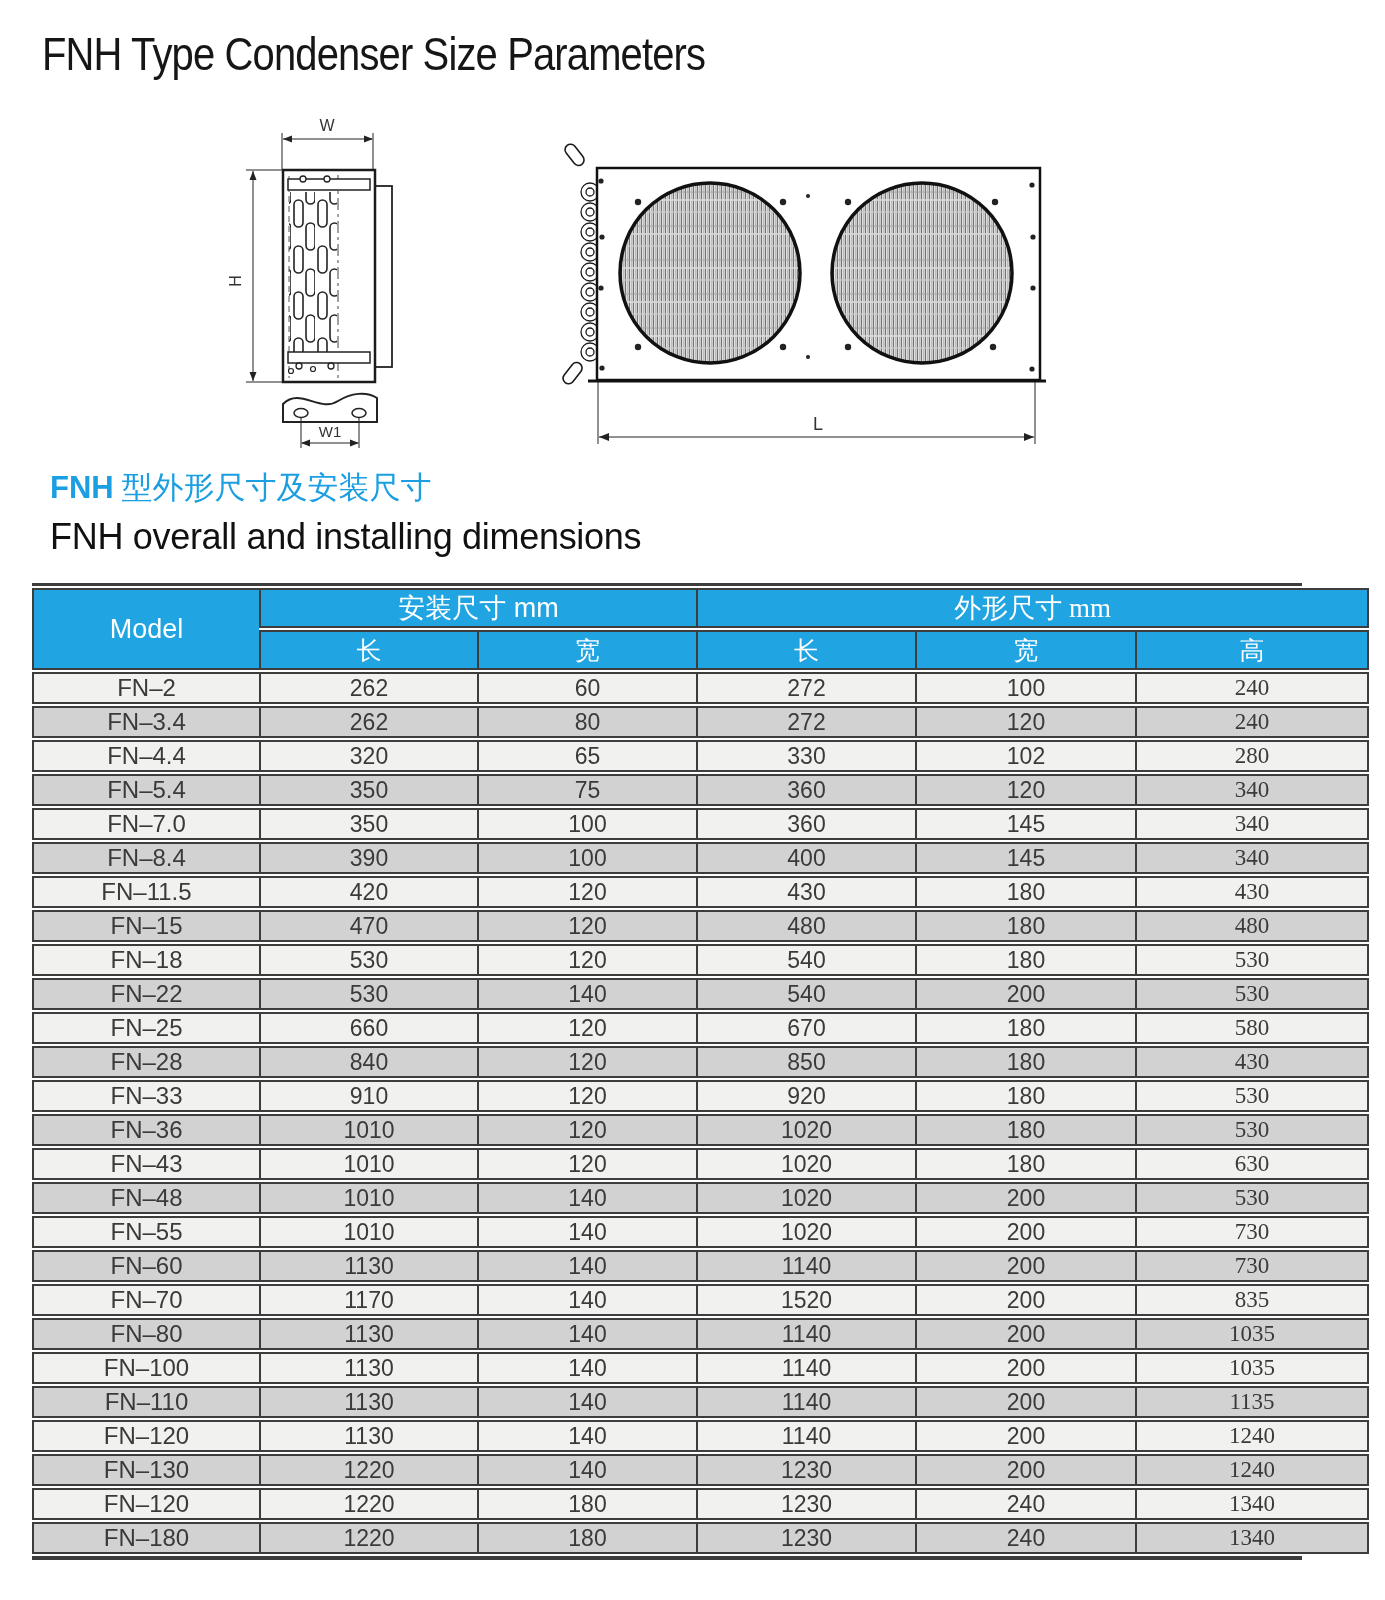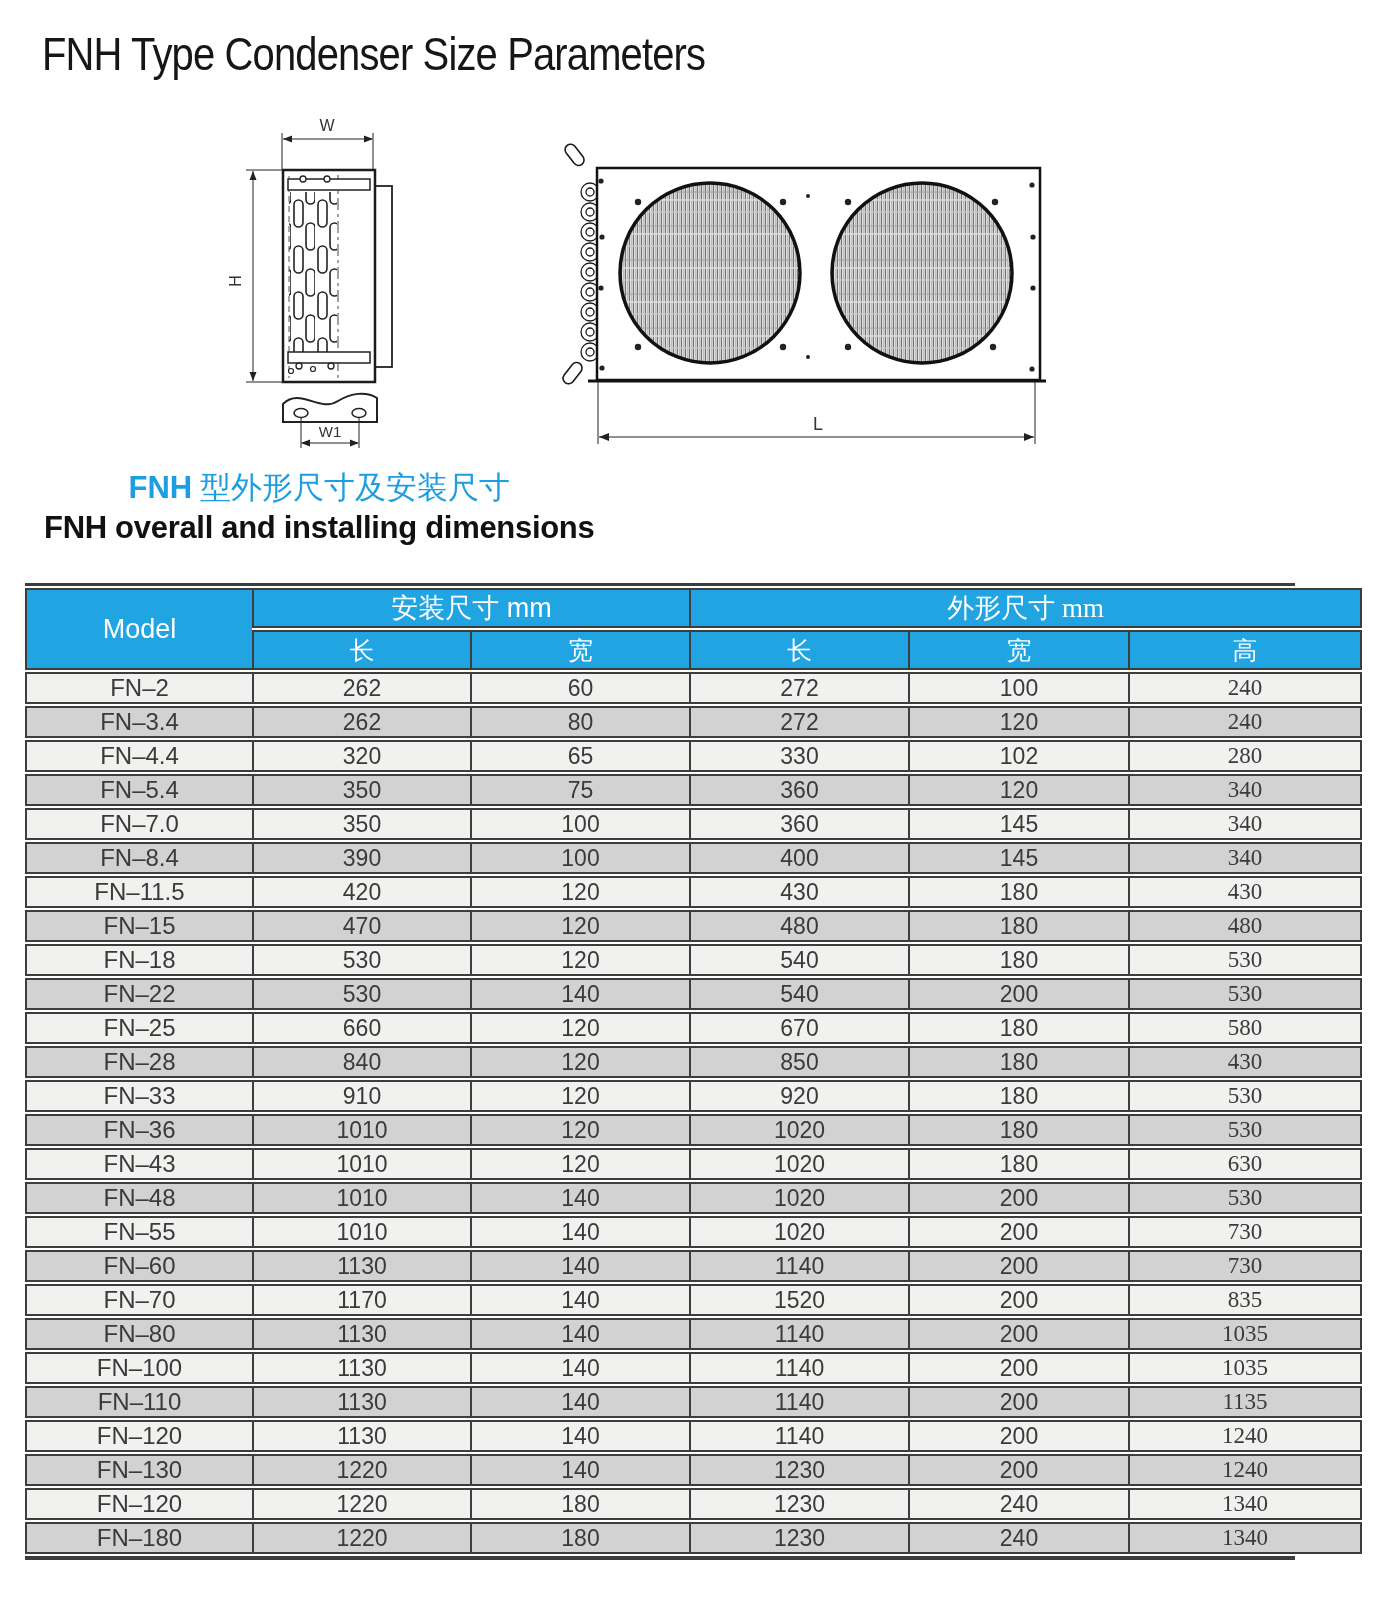--- a/index.html
+++ b/index.html
@@ -8,29 +8,29 @@
   }
   html,body{margin:0;padding:0;background:#fff;}
   .page{position:relative;width:1385px;height:1600px;background:#fff;overflow:hidden;
         font-family:"Liberation Sans", sans-serif;}
   
   .title-row{position:absolute;left:34px;top:26px;white-space:nowrap;display:flex;align-items:baseline;}
   .title-zh{font-size:57px;font-weight:bold;color:var(--accent);letter-spacing:1px;}
   .title-en{font-size:47px;color:#161616;display:inline-block;transform:scaleX(.85);
             transform-origin:left 78%;letter-spacing:-1px;margin-left:8px;}
   
-  .section-heading{position:absolute;left:44px;top:470px;line-height:1.15;text-align:center;}
+  .section-heading{position:absolute;left:50px;top:470px;line-height:1.15;}
   .section-zh{font-size:31px;color:var(--accent);}
   .section-zh .brand{font-weight:bold;font-family:"Liberation Sans",sans-serif;}
   .section-zh .rest{font-family:"Liberation Serif",serif;}
-  .section-en{font-size:31px;color:#111;margin-top:4px;letter-spacing:-.3px;font-weight:bold;}
+  .section-en{font-size:36px;color:#111;margin-top:10px;letter-spacing:-.3px;}
   
   .drawing{position:absolute;}
   
-  .table-wrap{position:absolute;left:25px;top:583px;width:1270px;
+  .table-wrap{position:absolute;left:32px;top:583px;width:1270px;
               border-top:3px solid var(--border-dark);border-bottom:4px solid var(--border-dark);}
   table.size-table{width:100%;border-collapse:separate;border-spacing:0 2px;table-layout:fixed;background:#fff;}
   .size-table th,.size-table td{
     border:2px solid var(--border-dark);border-right:none;
     text-align:center;vertical-align:middle;padding:0;overflow:hidden;white-space:nowrap;}
   .size-table th:last-child,.size-table td:last-child{border-right:2px solid var(--border-dark);font-family:Liberation Serif, serif;}
   .size-table thead th{background:var(--header-bg);color:#fff;font-weight:normal;}
   .hdr-group{height:40px;font-size:27px;}
   .hdr-sub{height:40px;font-size:25px;}
   .hdr-model{font-size:27px;}

